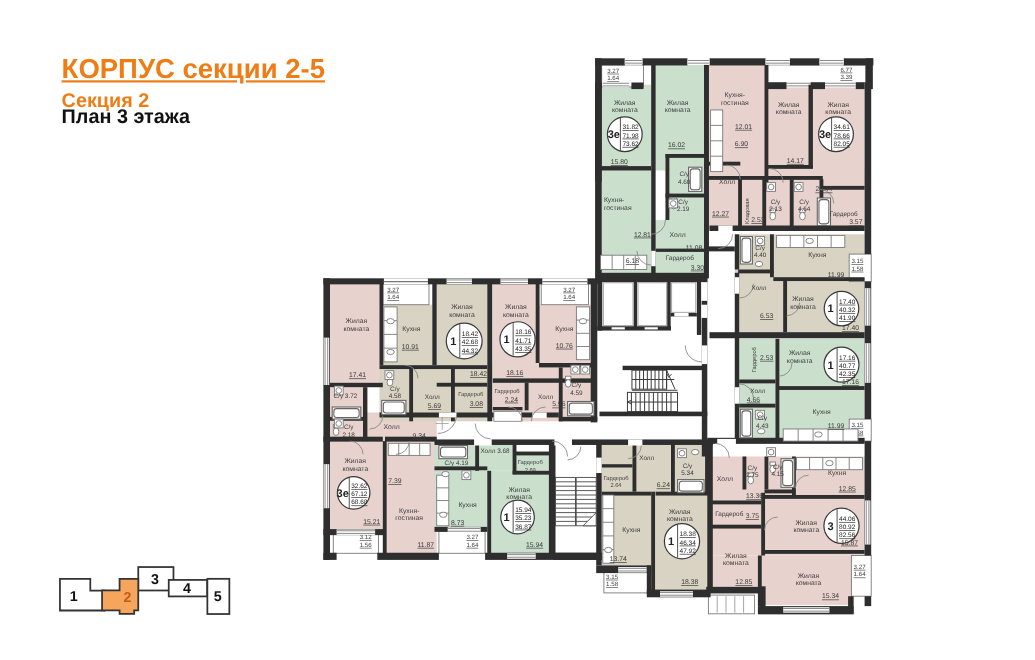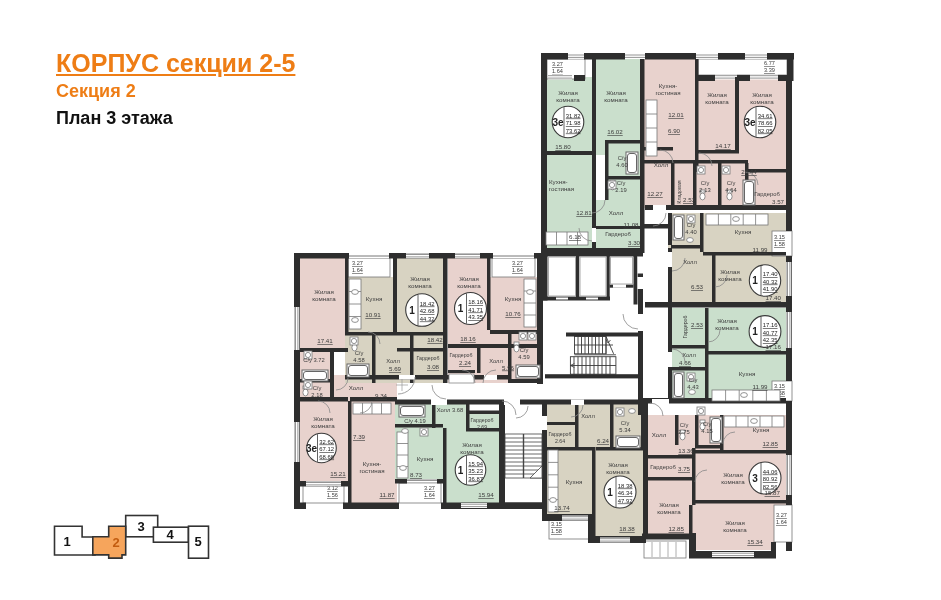--- a/index.html
+++ b/index.html
@@ -1,21 +1,21 @@
 <!DOCTYPE html>
 <html><head><meta charset="utf-8"><style>
 html,body{margin:0;padding:0;width:941px;height:600px;background:#ffffff;font-family:"Liberation Sans",sans-serif;overflow:hidden}
 .abs{position:absolute}
 </style></head><body>
 
 <div class="abs" style="left:56px;top:49px;font-size:25px;font-weight:bold;color:#ee7d15;text-decoration:underline;">КОРПУС секции 2-5</div>
 
 <div class="abs" style="left:56px;top:81px;font-size:18px;font-weight:bold;color:#ee7d15;">Секция 2</div>
 
-<div class="abs" style="left:56px;top:108px;font-size:18px;font-weight:bold;color:#111;">План 3 этажа</div>
+<div class="abs" style="left:56px;top:96px;font-size:18px;font-weight:bold;color:#111;">План 3 этажа</div>
 <svg class="abs" style="left:0;top:0" width="941" height="600" viewBox="0 0 941 600">
 
 <rect x="544" y="77" width="48" height="78" fill="#cadfcc"></rect>
 
 <rect x="592" y="59" width="48" height="96" fill="#cadfcc"></rect>
 
 <rect x="544" y="155" width="48" height="95" fill="#cadfcc"></rect>
 
 <rect x="605" y="140" width="35" height="38" fill="#cadfcc"></rect>
 

